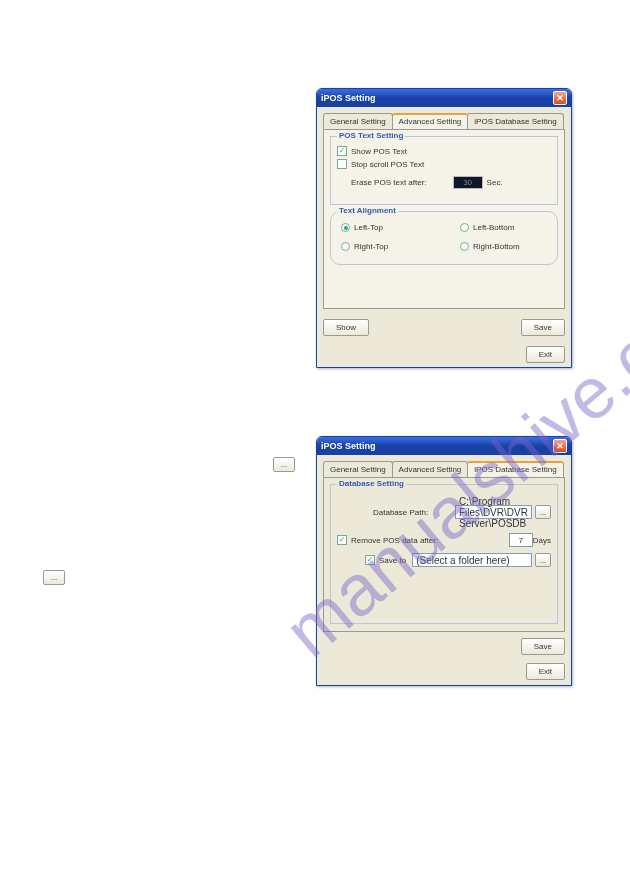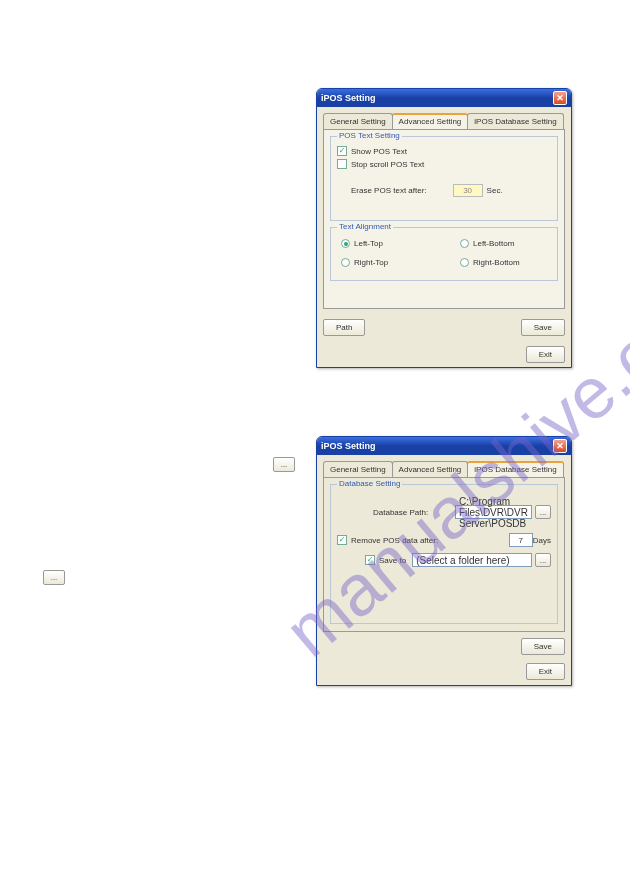--- a/index.html
+++ b/index.html
@@ -96,39 +96,40 @@
     position: relative;
   }
   .fieldset-legend {
     position: absolute;
     top: -6px;
     left: 6px;
     background: #f5f3e8;
     padding: 0 2px;
     color: #3159b5;
     font-size: 8px;
+    font-weight: bold;
   }
   .dialog-2 .fieldset-legend { background:#ECE9D8; }
 
   .row { display:flex; align-items:center; margin: 3px 0; font-size:8px; color:#333; }
   .checkbox-box {
     width:10px; height:10px; border:1px solid #7a9; background:#fff;
     margin-right:4px; display:inline-flex; align-items:center; justify-content:center;
     font-size:8px; color:#2a7; line-height:1;
   }
   .radio-box {
     width:9px; height:9px; border:1px solid #7a9; border-radius:50%; background:#fff;
     margin-right:4px; display:inline-flex; align-items:center; justify-content:center;
   }
   .radio-dot { width:4px; height:4px; border-radius:50%; background:#2a7; }
 
   .num-input-disabled {
-    width:30px; height:13px; border:1px solid #bbb; background:#fef9c3;
+    width:30px; height:13px; border:1px solid #bbb; background:#0f172a;
     display:inline-flex; align-items:center; justify-content:center;
-    margin: 12px 4px; font-size:8px; color:#888;
+    margin: 4px 4px; font-size:8px; color:#888;
   }
   .text-input {
     height:14px; border:1px solid #7F9DB9; background:#fff;
     display:inline-flex; align-items:center; padding:0 3px;
     font-size:10px; color:#333;
   }
   .num-input {
     width:24px; height:14px; border:1px solid #7F9DB9; background:#fff;
     display:inline-flex; align-items:center; justify-content:center;
     font-size:8px; color:#333;
@@ -187,21 +188,21 @@
           <span>Stop scroll POS Text</span>
         </div>
         <div class="row" style="margin-left:14px;">
           <span>Erase POS text after:</span>
           <span style="flex:0 0 22px;"></span>
           <span class="num-input-disabled">30</span>
           <span>Sec.</span>
         </div>
       </div>
 
-      <div class="fieldset" style="margin-bottom:0;">
+      <div class="fieldset" style="margin-bottom:0;border-radius:10px;">
         <div class="fieldset-legend">Text Alignment</div>
         <div class="align-grid">
           <div class="row">
             <span class="radio-box">
                 <span class="radio-dot"></span>
               </span>
             <span>Left-Top</span>
           </div>
           <div class="row">
             <span class="radio-box"></span>
@@ -213,21 +214,21 @@
           </div>
           <div class="row">
             <span class="radio-box"></span>
             <span>Right-Bottom</span>
           </div>
         </div>
       </div>
     </div>
 
     <div style="display:flex; justify-content:space-between; margin-top:10px;">
-      <div class="btn">Path</div>
+      <div class="btn">Show</div>
       <div class="btn">Save</div>
     </div>
     <div style="display:flex; justify-content:flex-end; margin-top:10px;">
       <div class="btn">Exit</div>
     </div>
   </div>
 </div>
 
 <div class="dialog dialog-2">
   <div class="titlebar">

